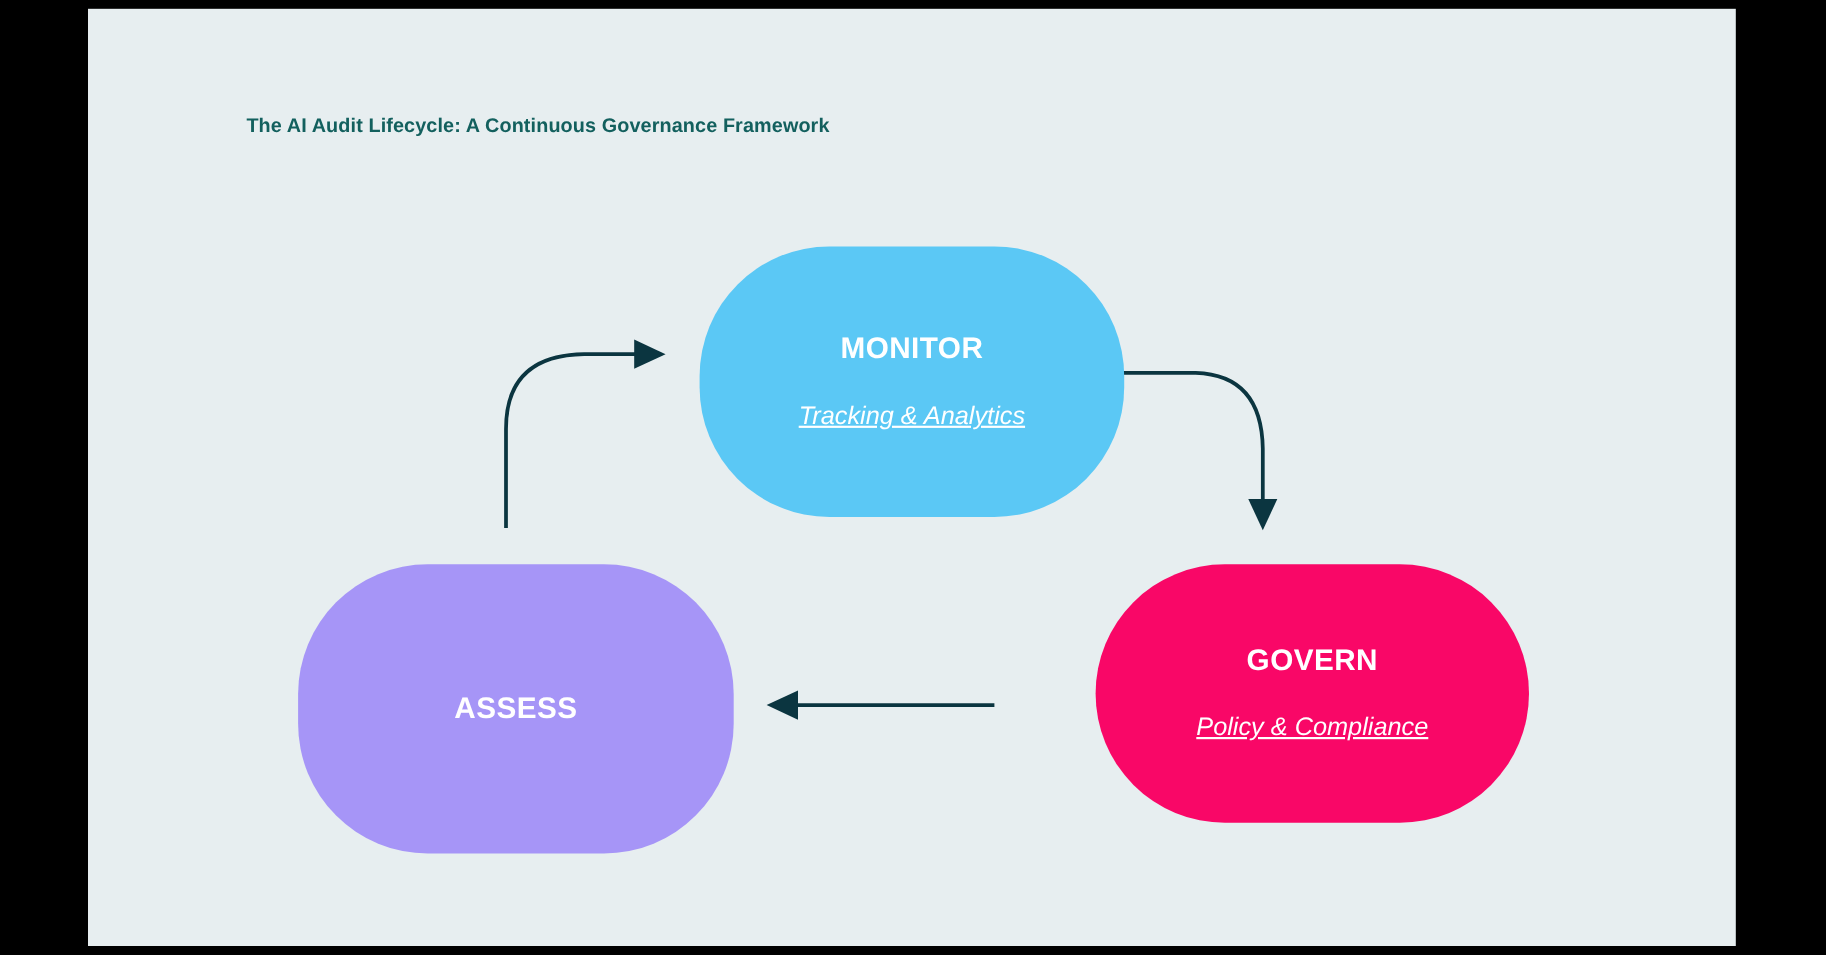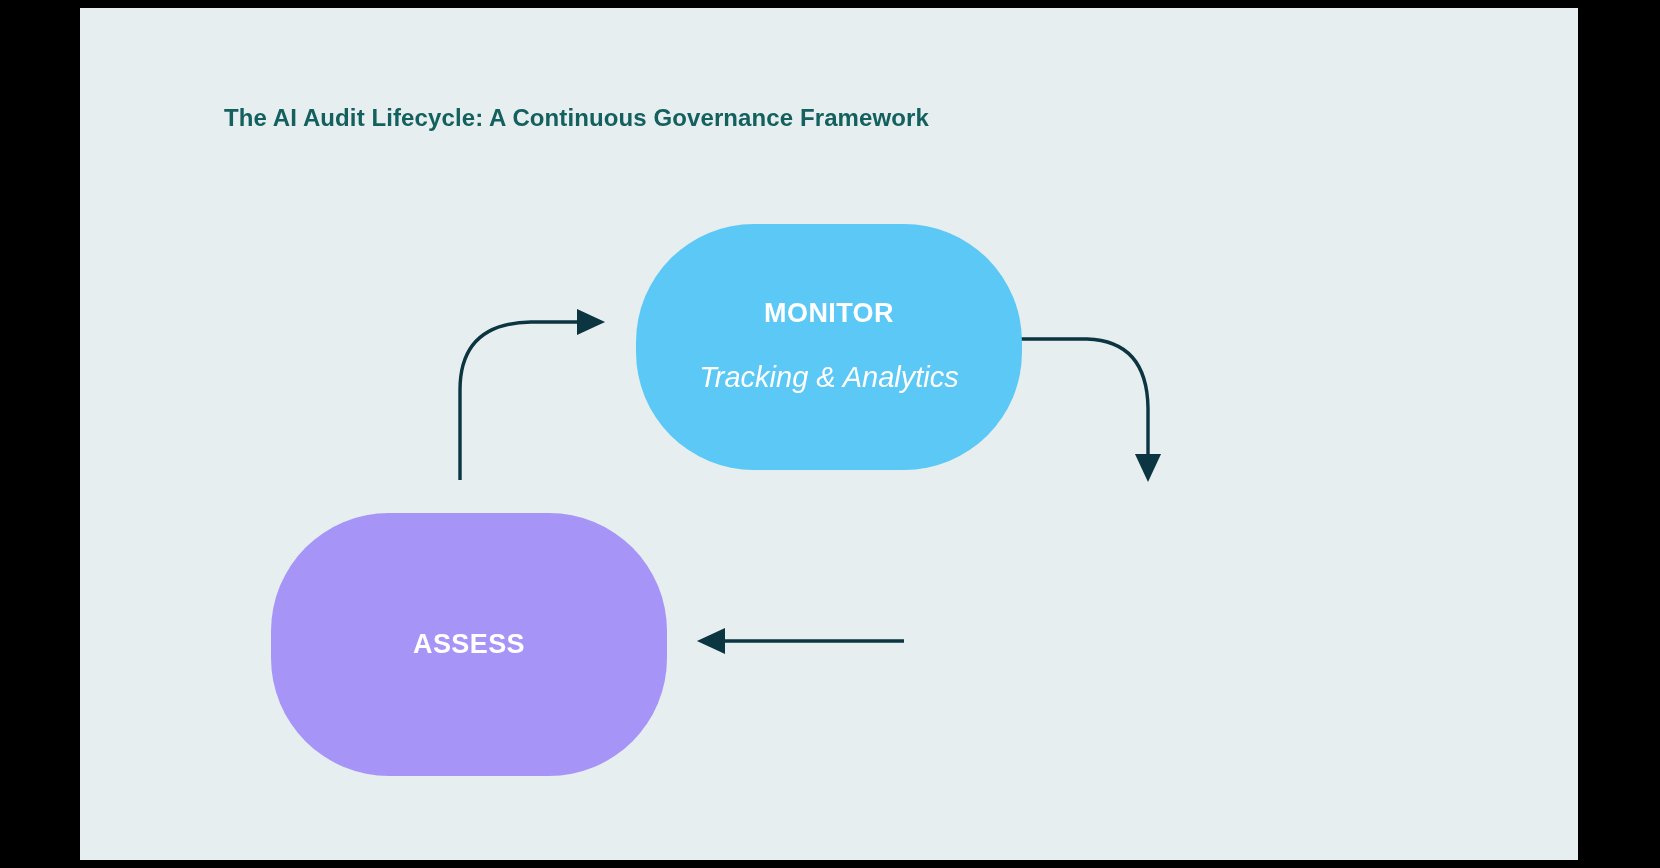--- a/index.html
+++ b/index.html
@@ -25,21 +25,21 @@
     top: 8px;
     width: 1498px;
     height: 852px;
     background: #e7eef0;
     overflow: hidden;
   }
   #diagram-title {
     position: absolute;
     left: 144px;
     top: 96px;
-    font-size: 24px;
+    font-size: 18px;
     font-weight: bold;
     color: #13605e;
     letter-spacing: 0.1px;
     white-space: nowrap;
   }
   .node {
     position: absolute;
     display: flex;
     flex-direction: column;
     align-items: center;
@@ -49,26 +49,27 @@
     box-sizing: border-box;
     gap: 28px;
   }
   .node-title {
     font-size: 27px;
     font-weight: bold;
     letter-spacing: 0.4px;
     line-height: 1.1;
   }
   .node-subtitle {
-    font-size: 29px;
+    font-size: 23px;
     font-style: italic;
     font-weight: normal;
     line-height: 1.25;
     margin-top: 3px;
     white-space: nowrap;
+    text-decoration: underline;
   }
   #node-monitor {
     left: 556px;
     top: 216px;
     width: 386px;
     height: 246px;
     background: #5bc8f5;
     border-radius: 118px;
   }
   #node-assess {
@@ -126,15 +127,19 @@
 
     <div class="node" id="node-monitor">
       <div class="node-title">MONITOR</div>
       <div class="node-subtitle">Tracking &amp; Analytics</div>
     </div>
 
     <div class="node" id="node-assess">
       <div class="node-title">ASSESS</div>
     </div>
 
+    <div class="node" id="node-govern">
+      <div class="node-title">GOVERN</div>
+      <div class="node-subtitle">Policy &amp; Compliance</div>
+    </div>
 
   </div>
 </div>
 
 </body></html>

